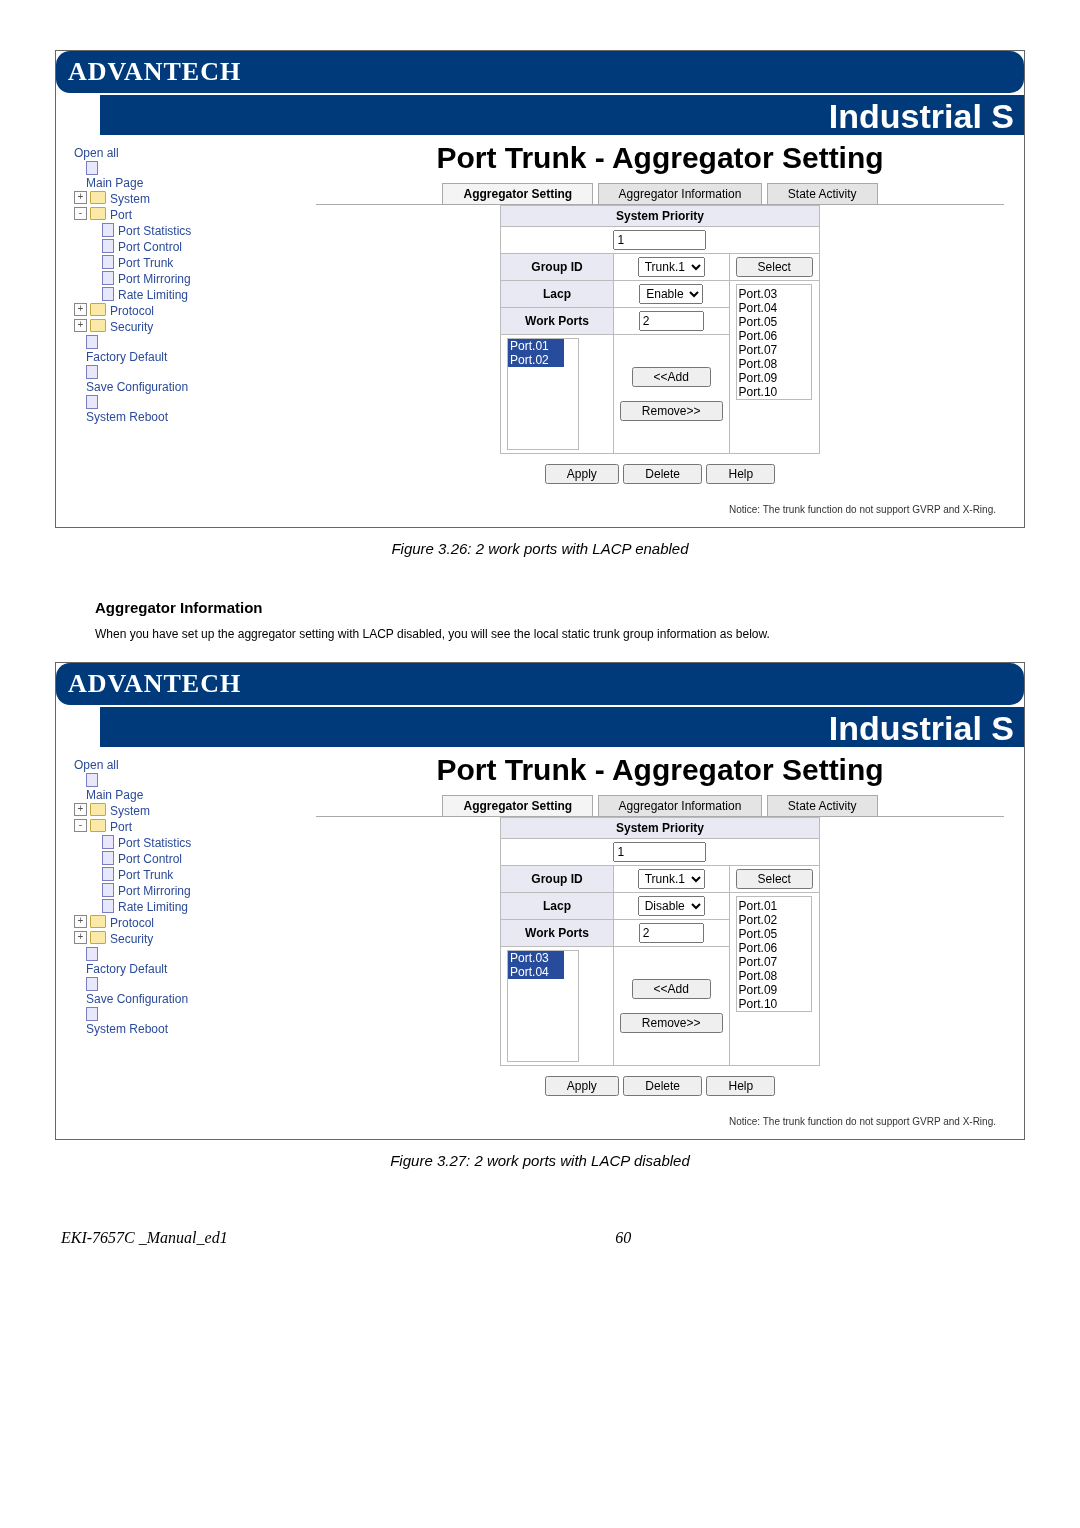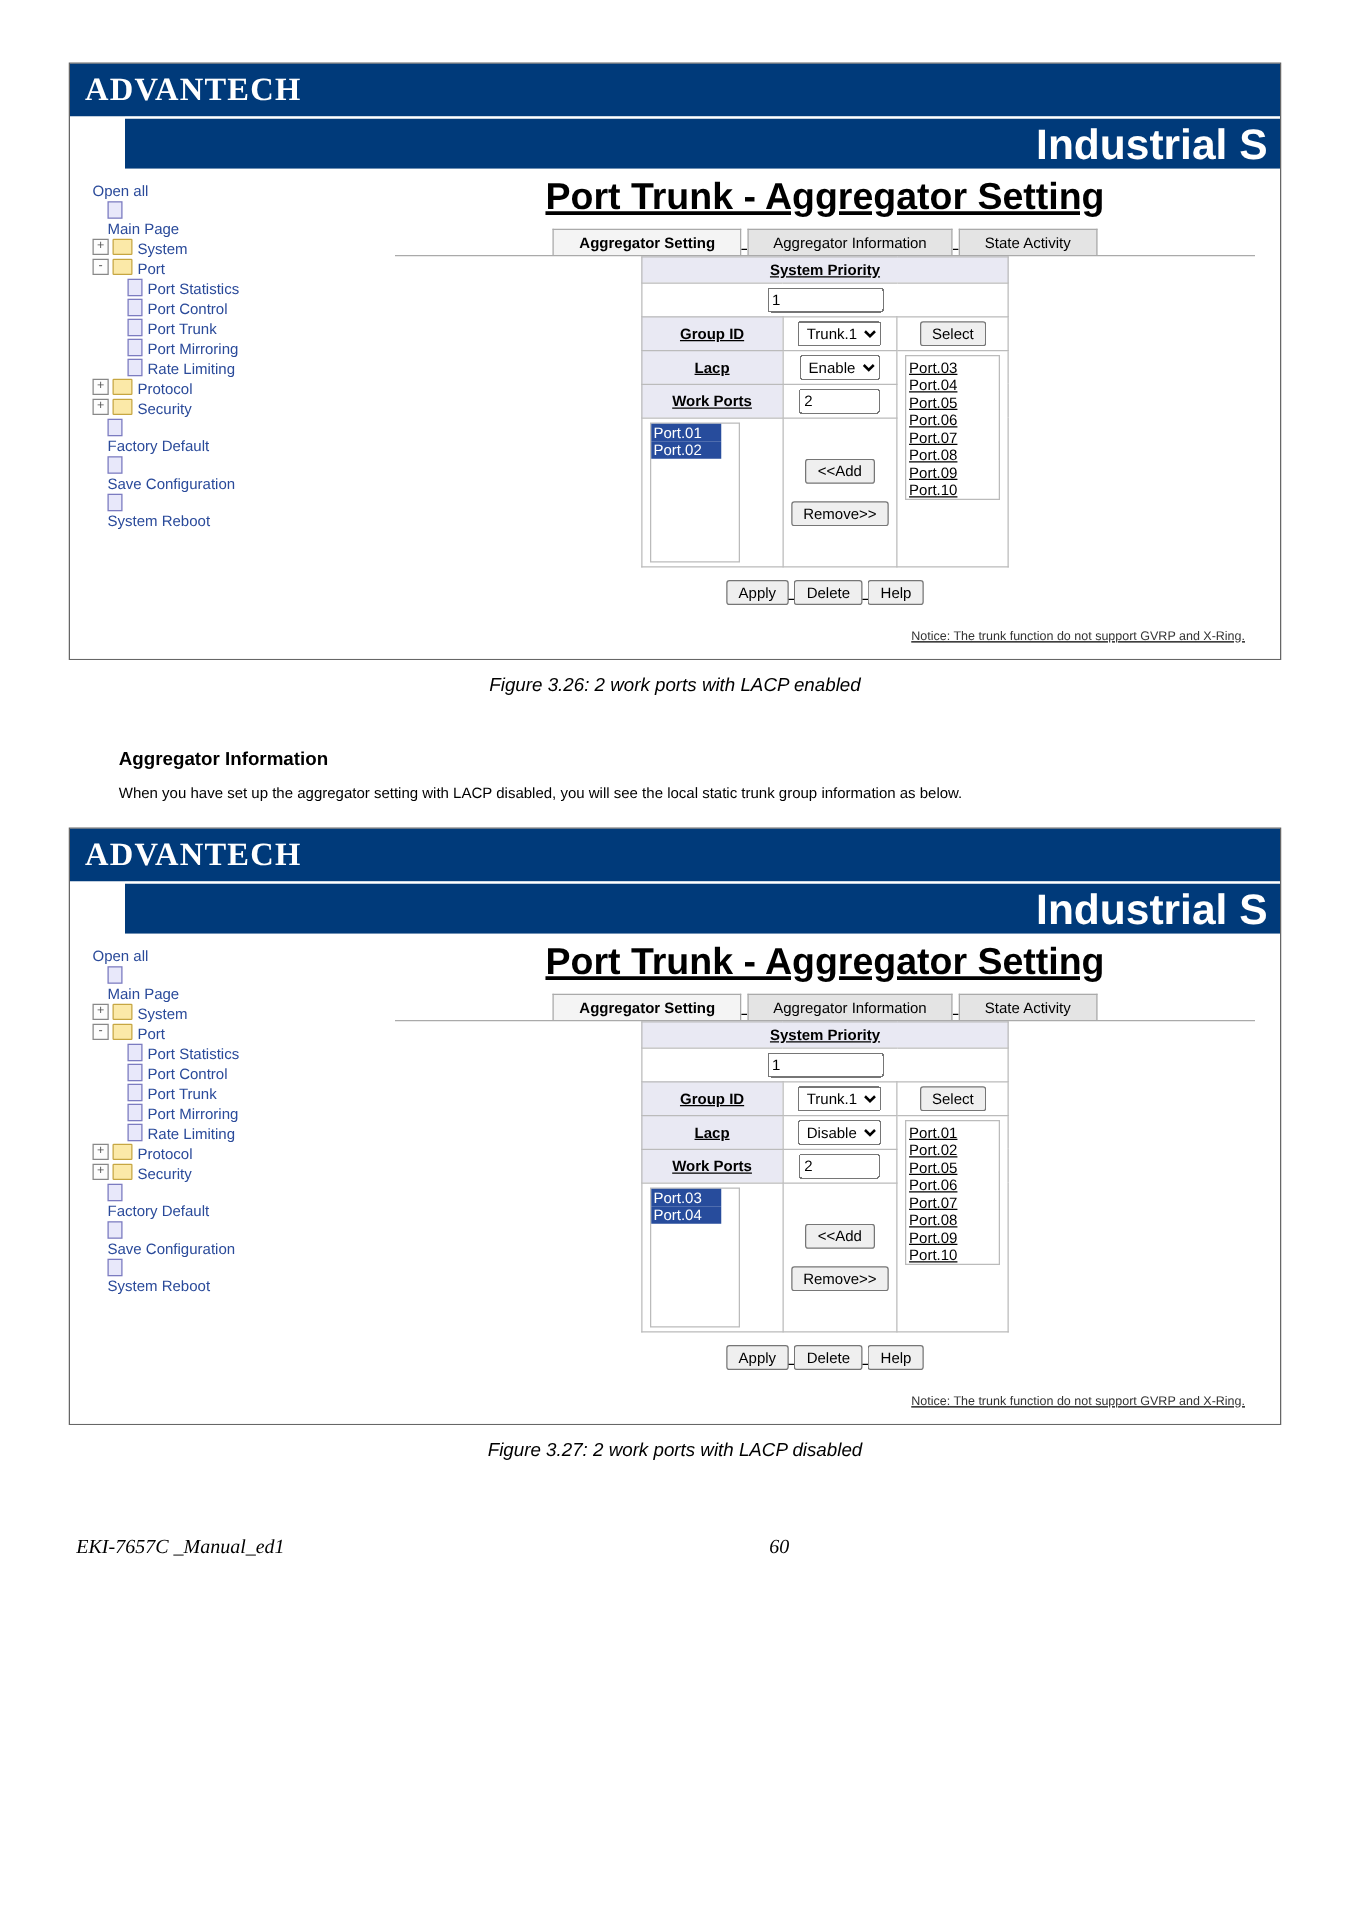--- a/index.html
+++ b/index.html
@@ -16,20 +16,21 @@
     margin-bottom: 12px;
   }
   .brand-bar {
     background: #003a7a;
     color: #fff;
     font-family: Georgia, 'Times New Roman', serif;
     font-weight: bold;
     font-size: 26px;
     padding: 6px 12px;
     letter-spacing: 1px;
+    border-radius: 14px;
   }
   .banner {
     background: #003a7a;
     color: #fff;
     text-align: right;
     font-family: Arial, sans-serif;
     font-weight: bold;
     font-size: 34px;
     padding: 4px 10px 0 10px;
     border-top: 2px solid #fff;
@@ -57,21 +58,20 @@
   .exp { display:inline-block; width:11px; height:11px; border:1px solid #888; color:#555; font-size:10px; line-height:9px; text-align:center; margin-right:3px; background:#fdfdfd;}
   .pg { background:#e8e8fa; border:1px solid #7c7cc0; width:10px; height:12px; }
   .fo { background:#fbe9a8; border:1px solid #c6a642; width:14px; height:11px; border-radius:1px; }
   .tree-label { cursor:pointer; }
 
   
   .main {
     flex: 1;
     padding: 4px 8px 12px 8px;
     text-align: center;
-    text-decoration: underline;
   }
   .page-title {
     font-family: Arial, sans-serif;
     font-weight: bold;
     font-size: 30px;
     margin: 2px 0 8px 0;
   }
   table.conf {
     border-collapse: collapse;
     margin: 0 auto 10px auto;
@@ -105,21 +105,21 @@
     border:1px solid #bbb;
     padding:3px 6px;
     text-align:center;
   }
   input[type=text], select {
     font-size: 12px;
     padding:1px 2px;
   }
   .btn {
     font-size:12px;
-    padding:1px 8px;
+    padding:1px 20px;
     cursor:pointer;
   }
   .sel-highlight {
     background:#274c9c;
     color:#fff;
     padding:0 2px;
     display:inline-block;
     width: 52px;
     text-align:left;
     margin:0;

